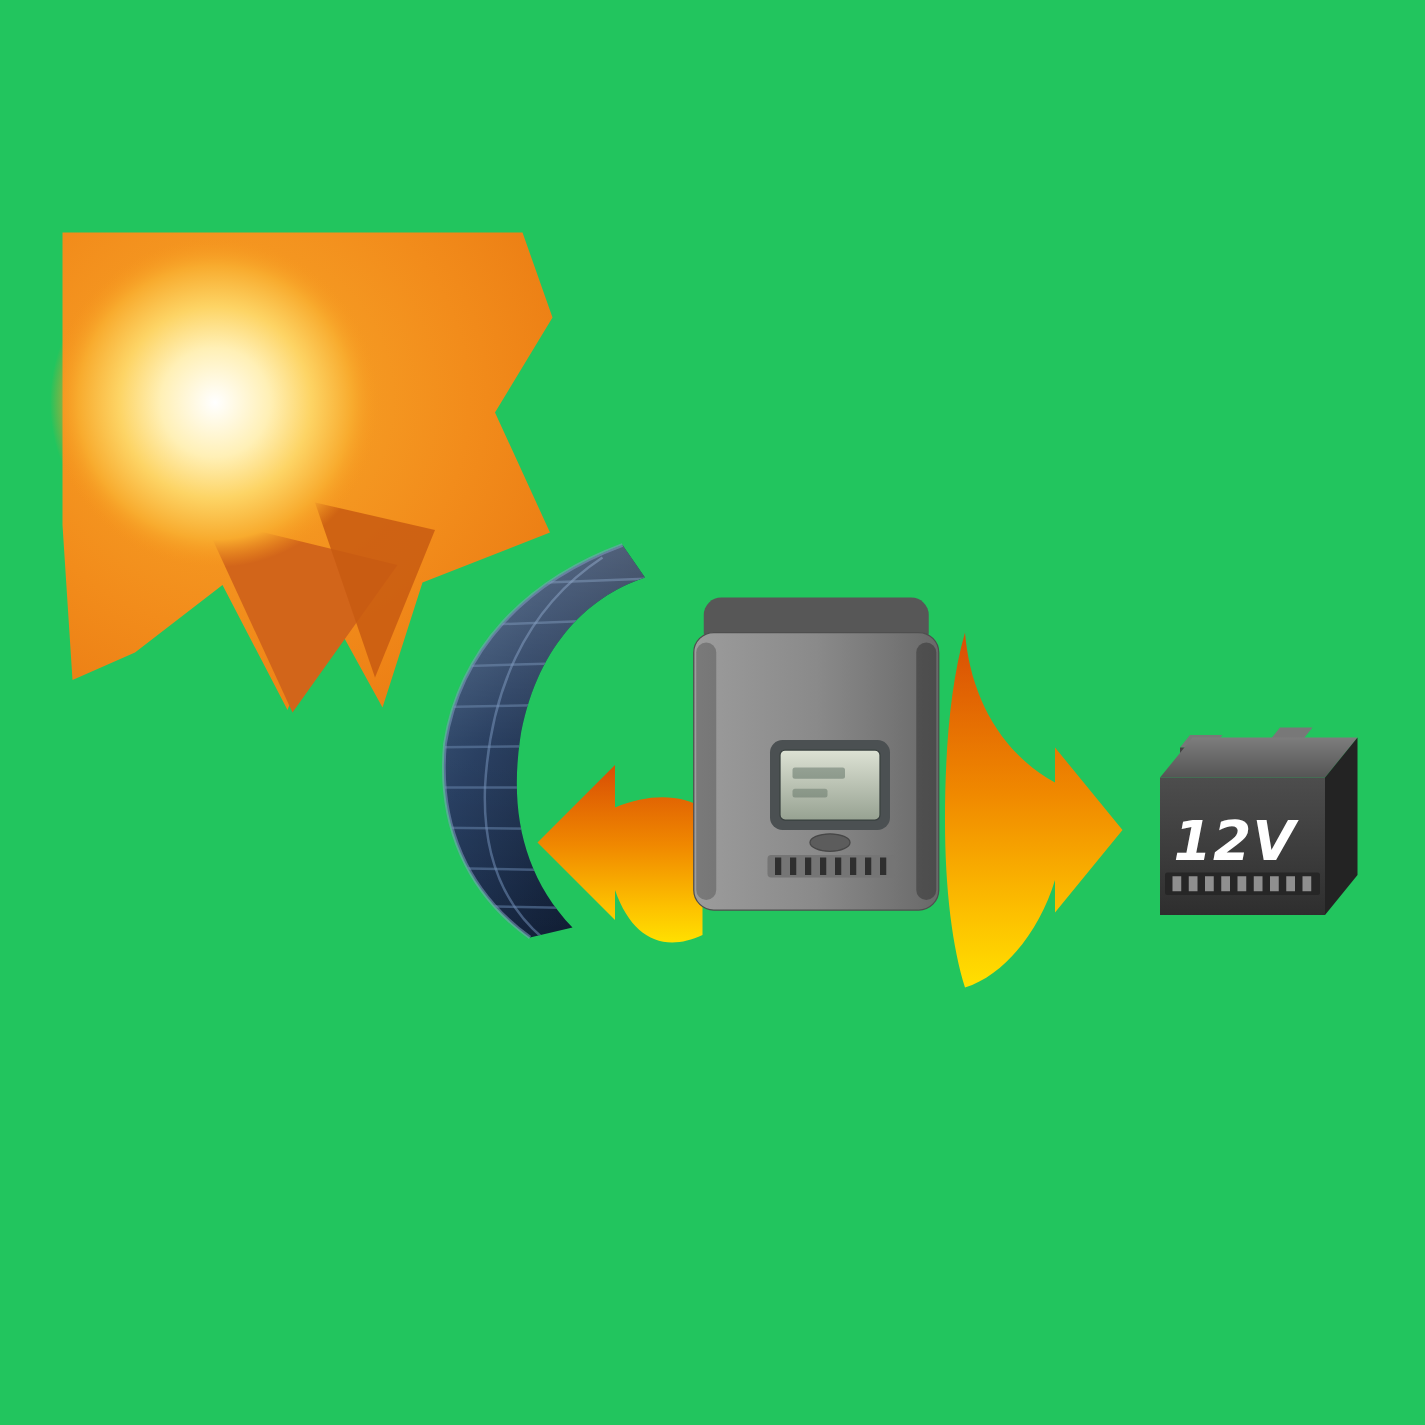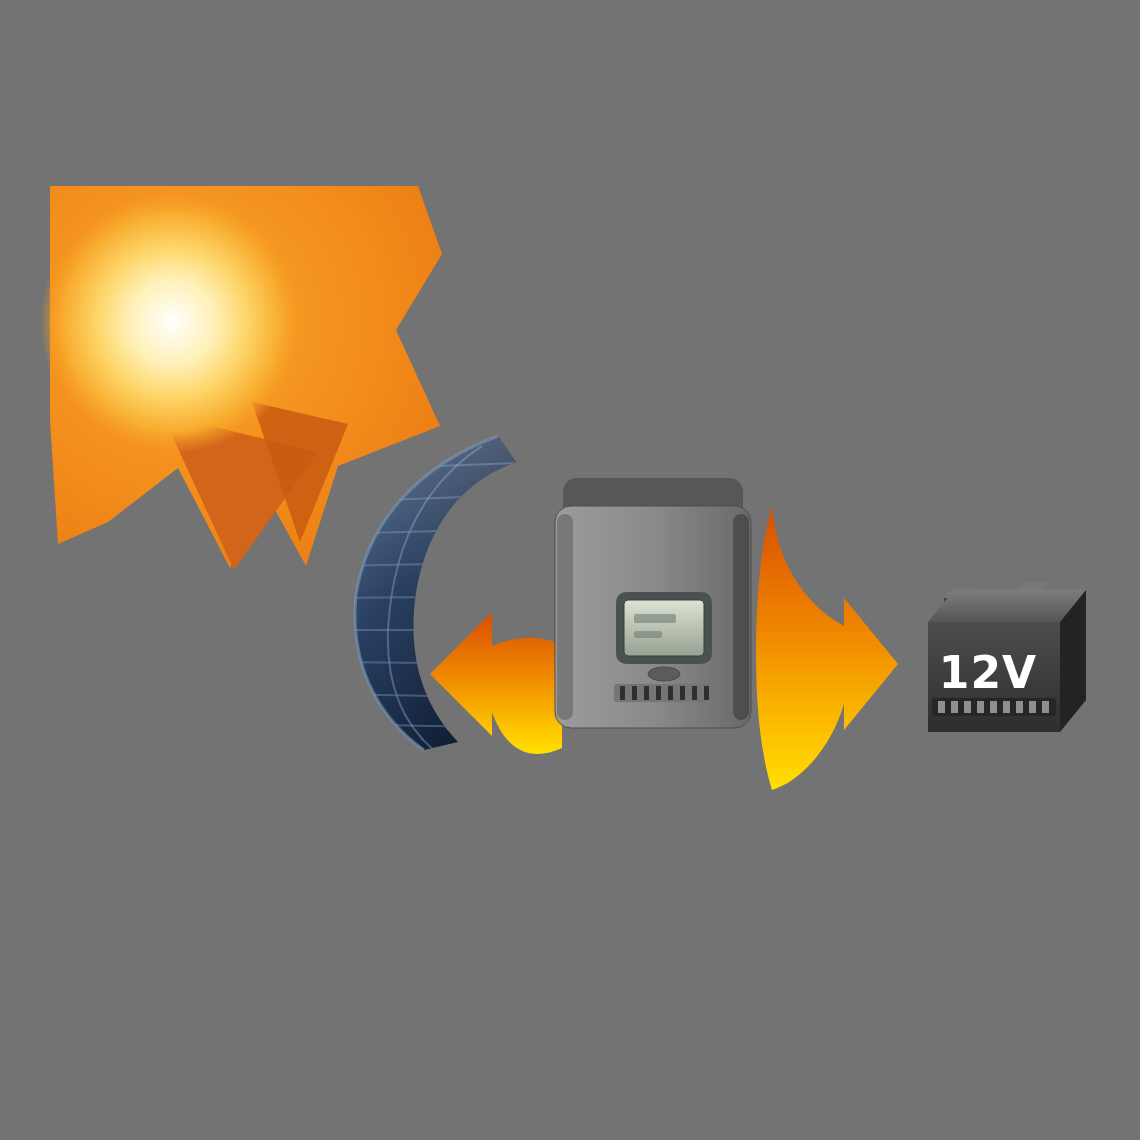--- a/index.html
+++ b/index.html
@@ -5,22 +5,23 @@
   html, body {
     margin: 0;
     padding: 0;
     background: #000000;
     font-family: "DejaVu Sans", sans-serif;
   }
   .canvas {
     position: relative;
     width: 1140px;
     height: 1140px;
-    background: #737373;
+    background: #22c55e;
     overflow: hidden;
+    font-style: italic;
   }
   .scene {
     position: absolute;
     inset: 0;
   }
   .battery-label-text {
     font-family: "DejaVu Sans", "Liberation Sans", sans-serif;
     font-weight: bold;
     font-size: 44px;
     letter-spacing: 1px;

